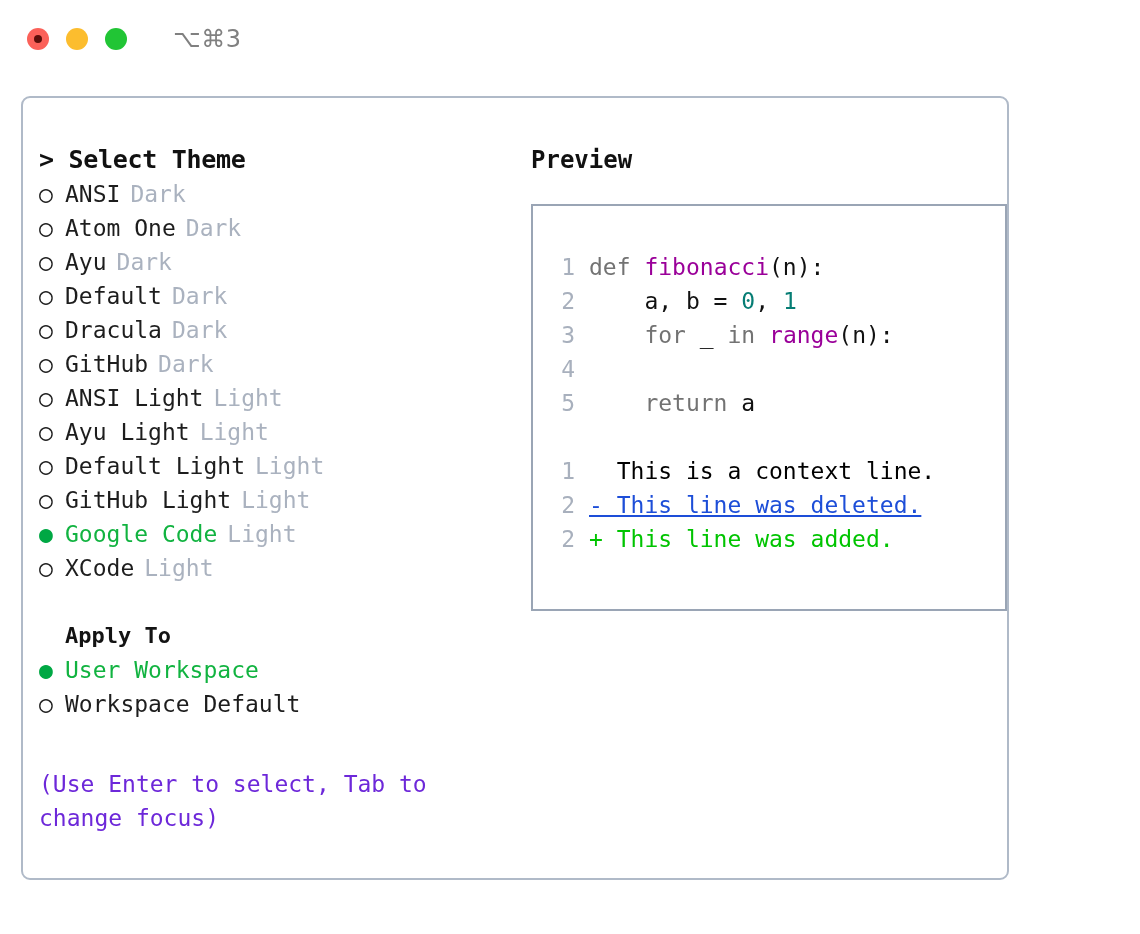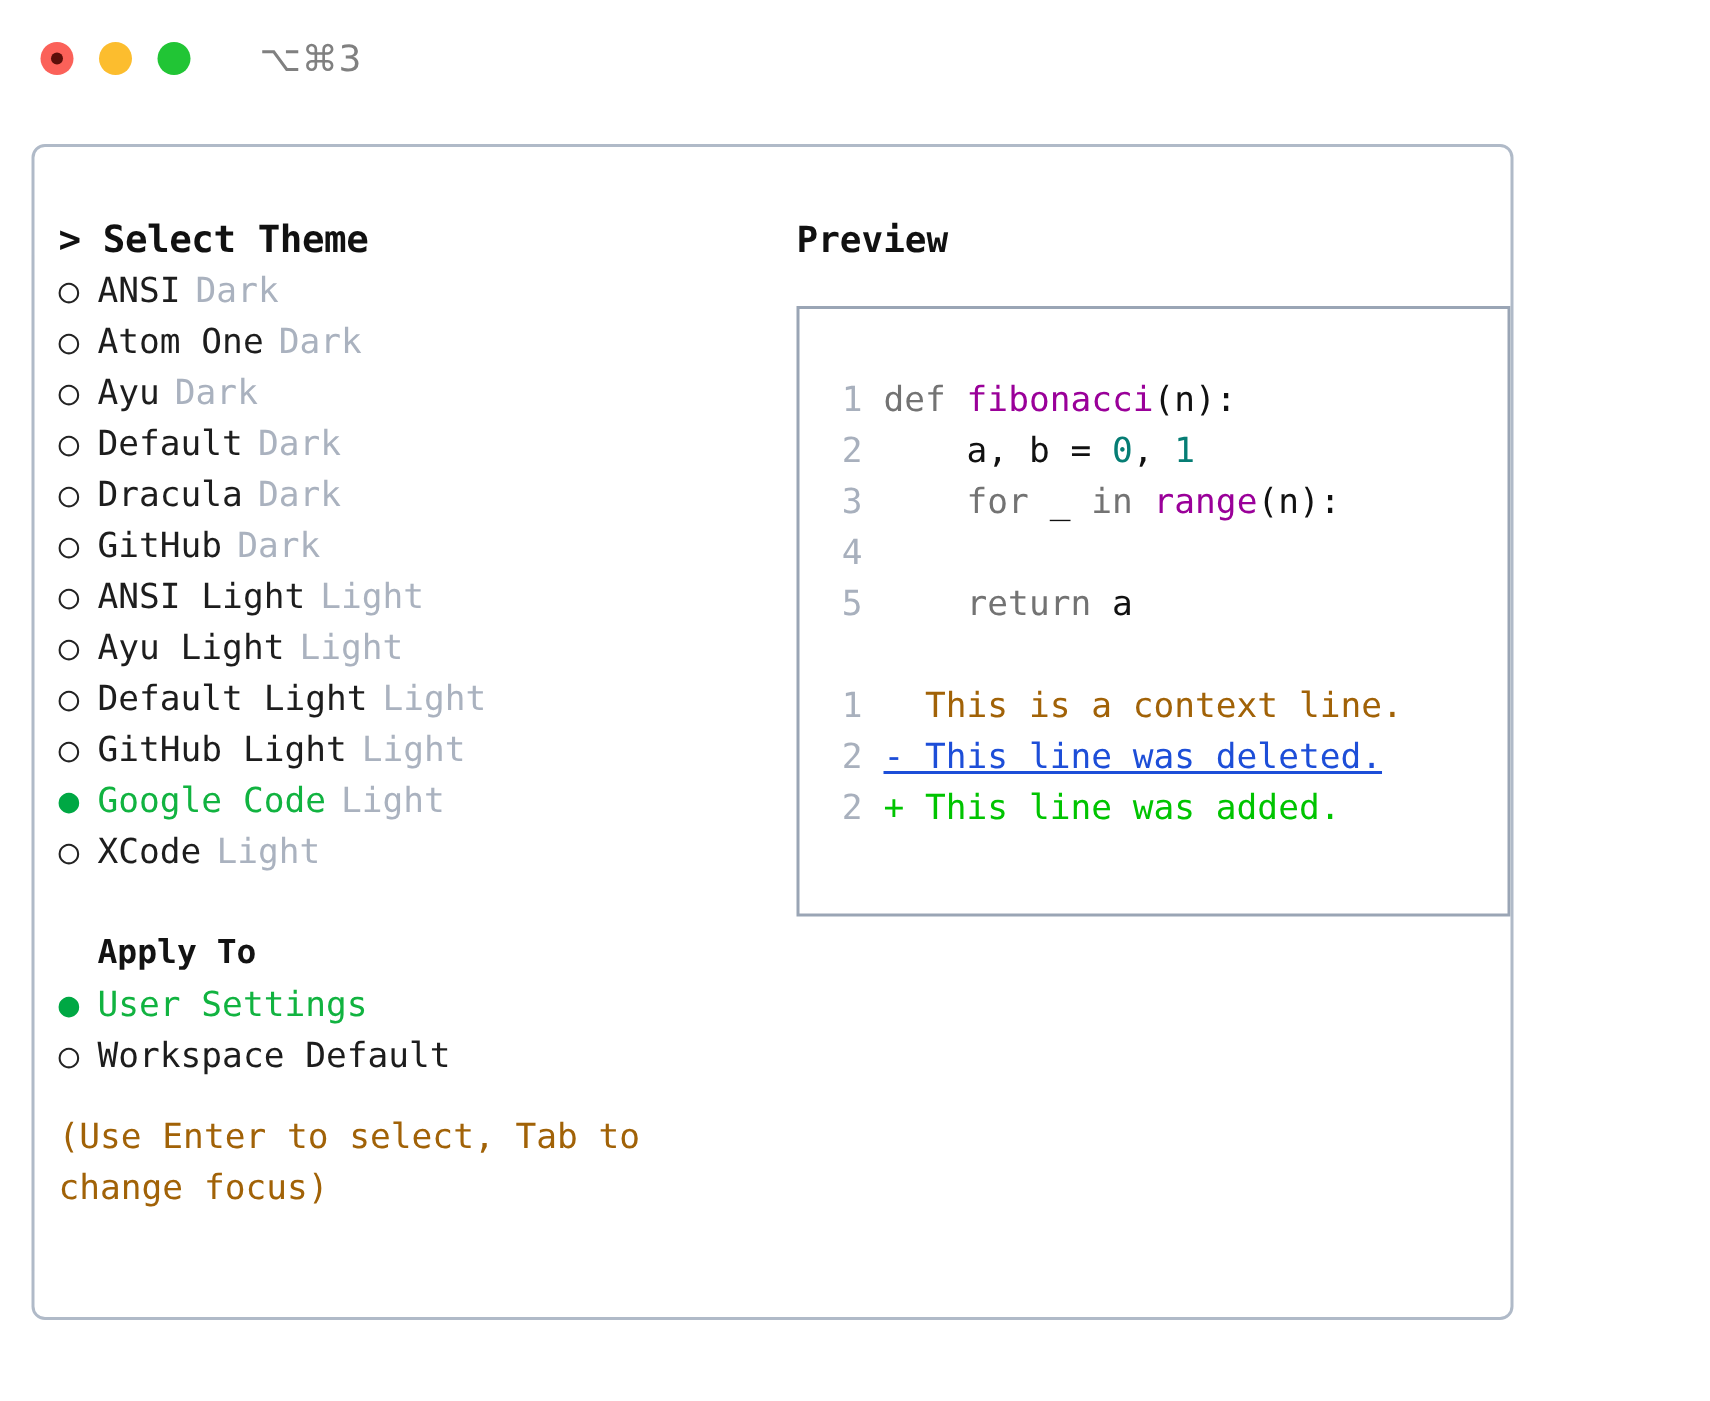--- a/index.html
+++ b/index.html
@@ -131,23 +131,23 @@
     margin-top: 34px;
     padding-left: 26px;
     font-size: 22px;
     font-weight: bold;
     color: #131313;
     line-height: 34px;
     white-space: pre;
   }
 
   #hint {
-    margin-top: 20px;
-    font-size: 23px;
-    color: #a16207;
+    margin-top: 46px;
+    font-size: 23px;
+    color: #6d28d9;
     line-height: 34px;
     width: 408px;
     white-space: pre-wrap;
   }
 
   
   #right-col {
     position: absolute;
     left: 508px;
     top: 45px;
@@ -183,21 +183,21 @@
     text-align: right;
     color: #a8b0bd;
     margin-right: 14px;
   }
   .code-text { white-space: pre; }
 
   .tok-kw   { color: #737373; }
   .tok-fn   { color: #9a0099; }
   .tok-num  { color: #067d74; }
   .tok-pln  { color: #111111; }
-  .tok-ctx  { color: #a16207; }
+  .tok-ctx  { color: #000000; }
   .tok-del  { color: #1d4ed8; text-decoration: underline; }
   .tok-add  { color: #00c400; }
 
   .code-gap { height: 34px; }
 </style>
 </head>
 <body>
 
 <div id="window">
 
@@ -227,21 +227,21 @@
           <div class="opt-row"><span class="marker unsel">○</span><span class="opt-name">Ayu Light</span><span class="opt-kind">Light</span></div>
           <div class="opt-row"><span class="marker unsel">○</span><span class="opt-name">Default Light</span><span class="opt-kind">Light</span></div>
           <div class="opt-row"><span class="marker unsel">○</span><span class="opt-name">GitHub Light</span><span class="opt-kind">Light</span></div>
           <div class="opt-row selected"><span class="marker sel">●</span><span class="opt-name">Google Code</span><span class="opt-kind">Light</span></div>
           <div class="opt-row"><span class="marker unsel">○</span><span class="opt-name">XCode</span><span class="opt-kind">Light</span></div>
         </div>
 
       <div id="apply-to-header">Apply To</div>
 
       <div id="apply-to-list">
-          <div class="opt-row selected"><span class="marker sel">●</span><span class="opt-name">User Settings</span></div>
+          <div class="opt-row selected"><span class="marker sel">●</span><span class="opt-name">User Workspace</span></div>
           <div class="opt-row"><span class="marker unsel">○</span><span class="opt-name">Workspace Default</span></div>
         </div>
 
       <div id="hint">(Use Enter to select, Tab to change focus)</div>
     </div>
 
     <div id="right-col">
       <div id="preview-title">Preview</div>
 
       <div id="preview-box">

